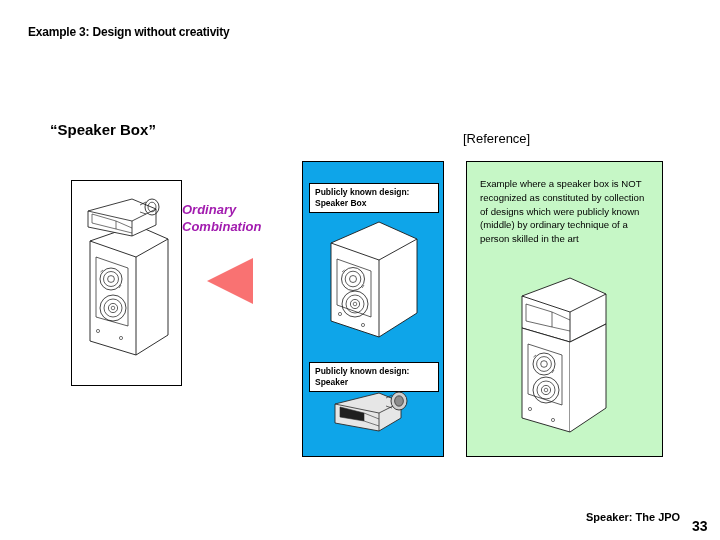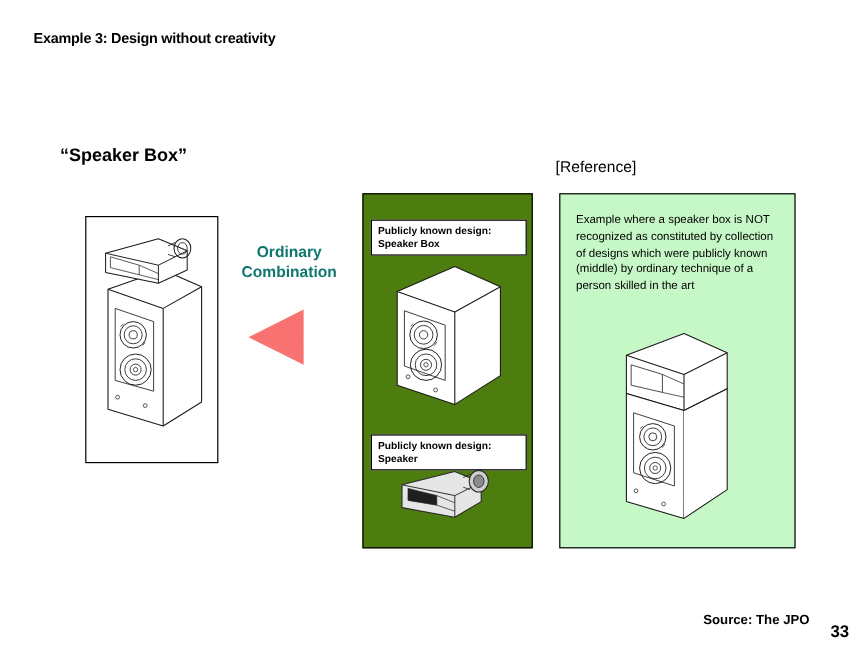--- a/index.html
+++ b/index.html
@@ -59,25 +59,26 @@
     border: 1px solid #000;
     background: #fff;
   }
 
   
   #ordinary-combination {
     position: absolute;
     left: 182px;
     top: 202px;
     width: 118px;
-    text-align: center;
+    text-align: left;
     font-size: 13px;
     font-weight: bold;
     line-height: 1.28;
-    color: #0f766e;
+    color: #a21caf;
+    font-style: italic;
   }
 
   
   #arrow-triangle {
     position: absolute;
     left: 207px;
     top: 258px;
     width: 0;
     height: 0;
     border-top: 23px solid transparent;
@@ -86,21 +87,21 @@
   }
 
   
   #middle-frame {
     position: absolute;
     left: 302px;
     top: 161px;
     width: 142px;
     height: 296px;
     border: 1px solid #000;
-    background: #4d7c0f;
+    background: #0ea5e9;
   }
   .caption-box {
     position: absolute;
     border: 1px solid #000;
     background: #fff;
     font-size: 8.5px;
     font-weight: bold;
     line-height: 1.32;
     padding: 3px 4px 3px 5px;
   }
@@ -284,15 +285,15 @@
       <circle cx="34" cy="118" r="9" stroke-width="0.7"></circle>
       <circle cx="34" cy="118" r="4.6" stroke-width="0.7"></circle>
       <circle cx="34" cy="118" r="1.8" stroke-width="0.6"></circle>
 
       <circle cx="18" cy="137" r="1.6" stroke-width="0.6"></circle>
       <circle cx="41" cy="148" r="1.6" stroke-width="0.6"></circle>
     </g>
   </svg>
 </div>
 
-<div id="source-text">Source: The JPO</div>
+<div id="source-text">Speaker: The JPO</div>
 
 <div id="page-number">33</div>
 
 </body></html>

